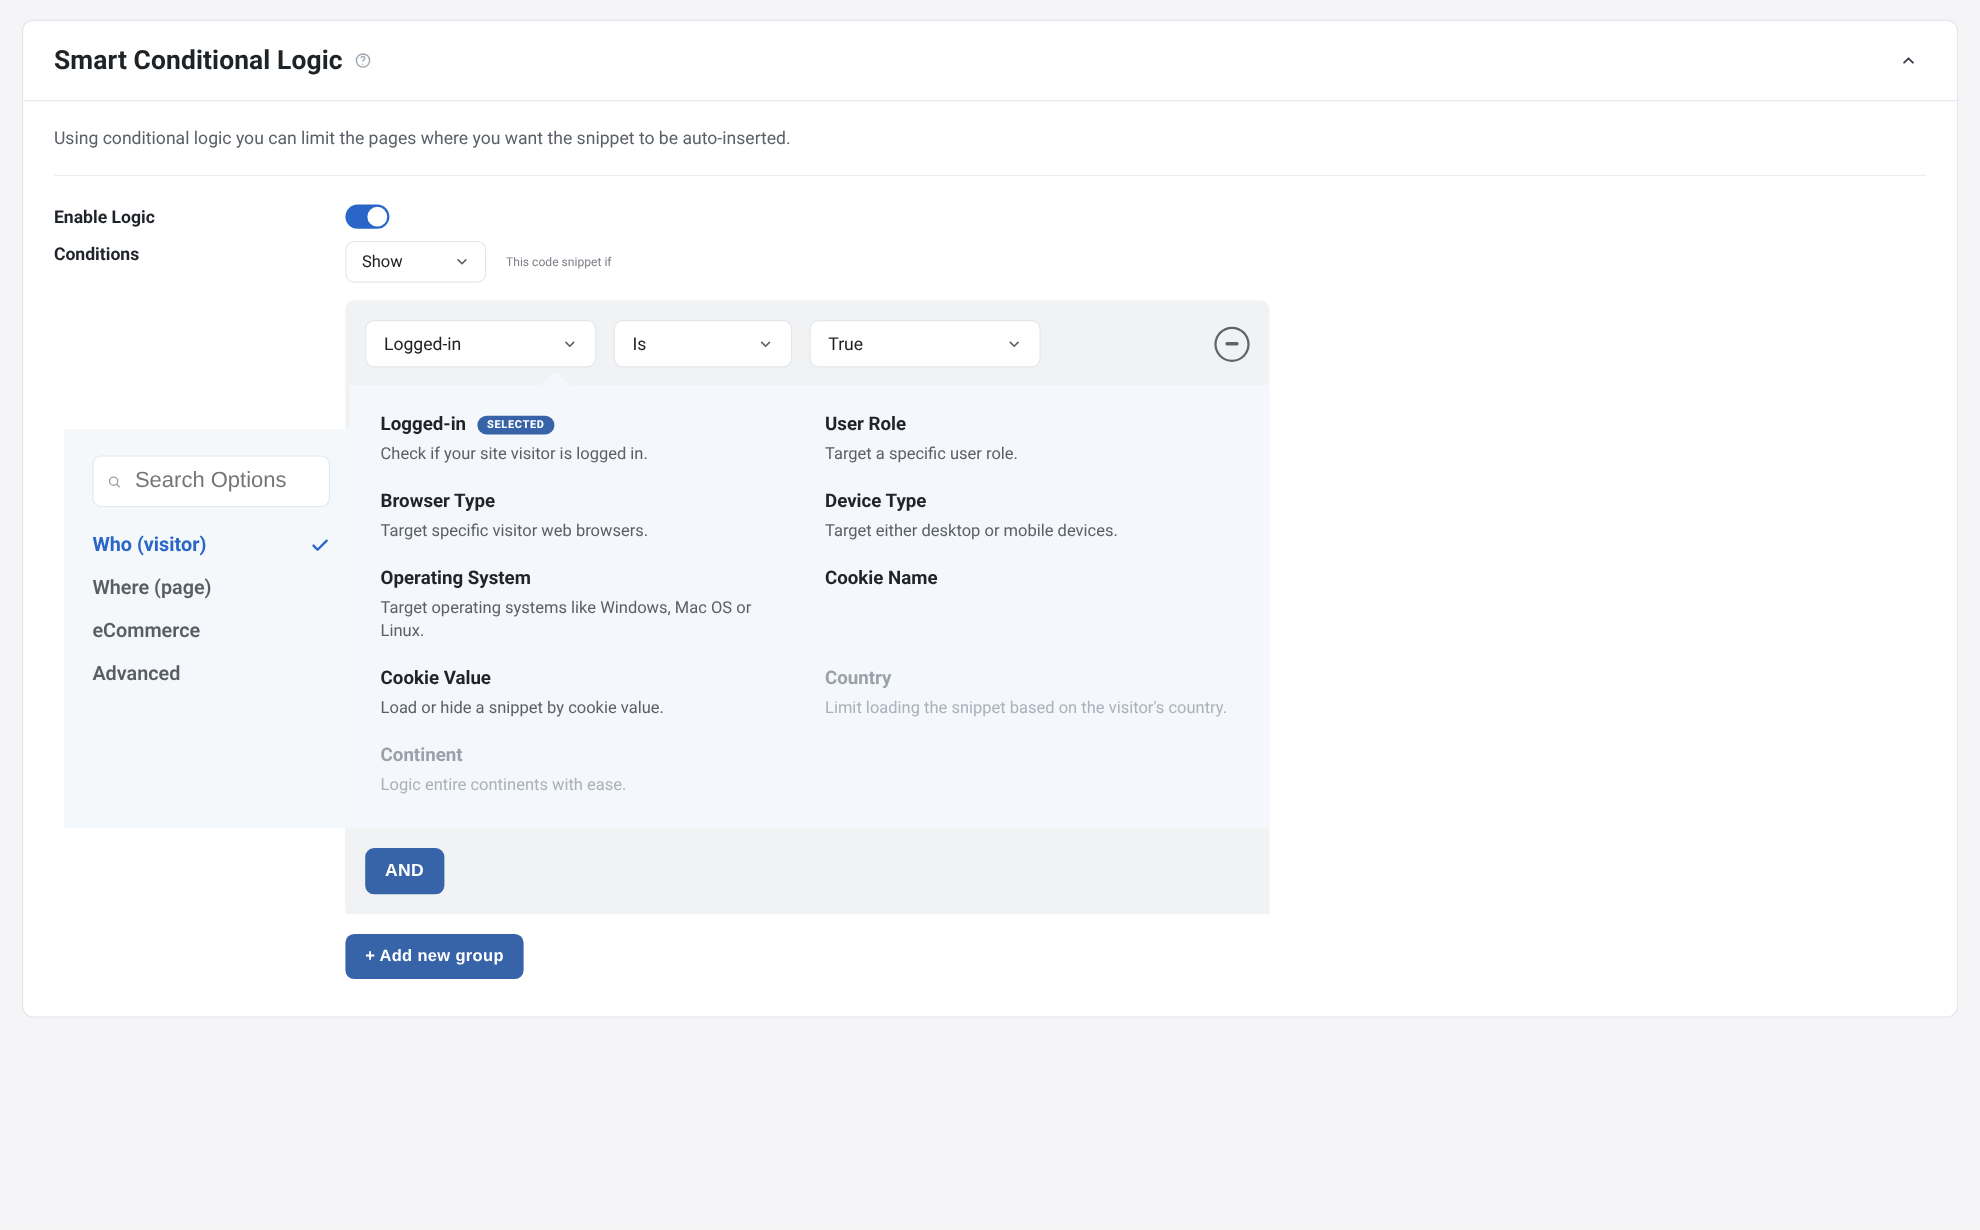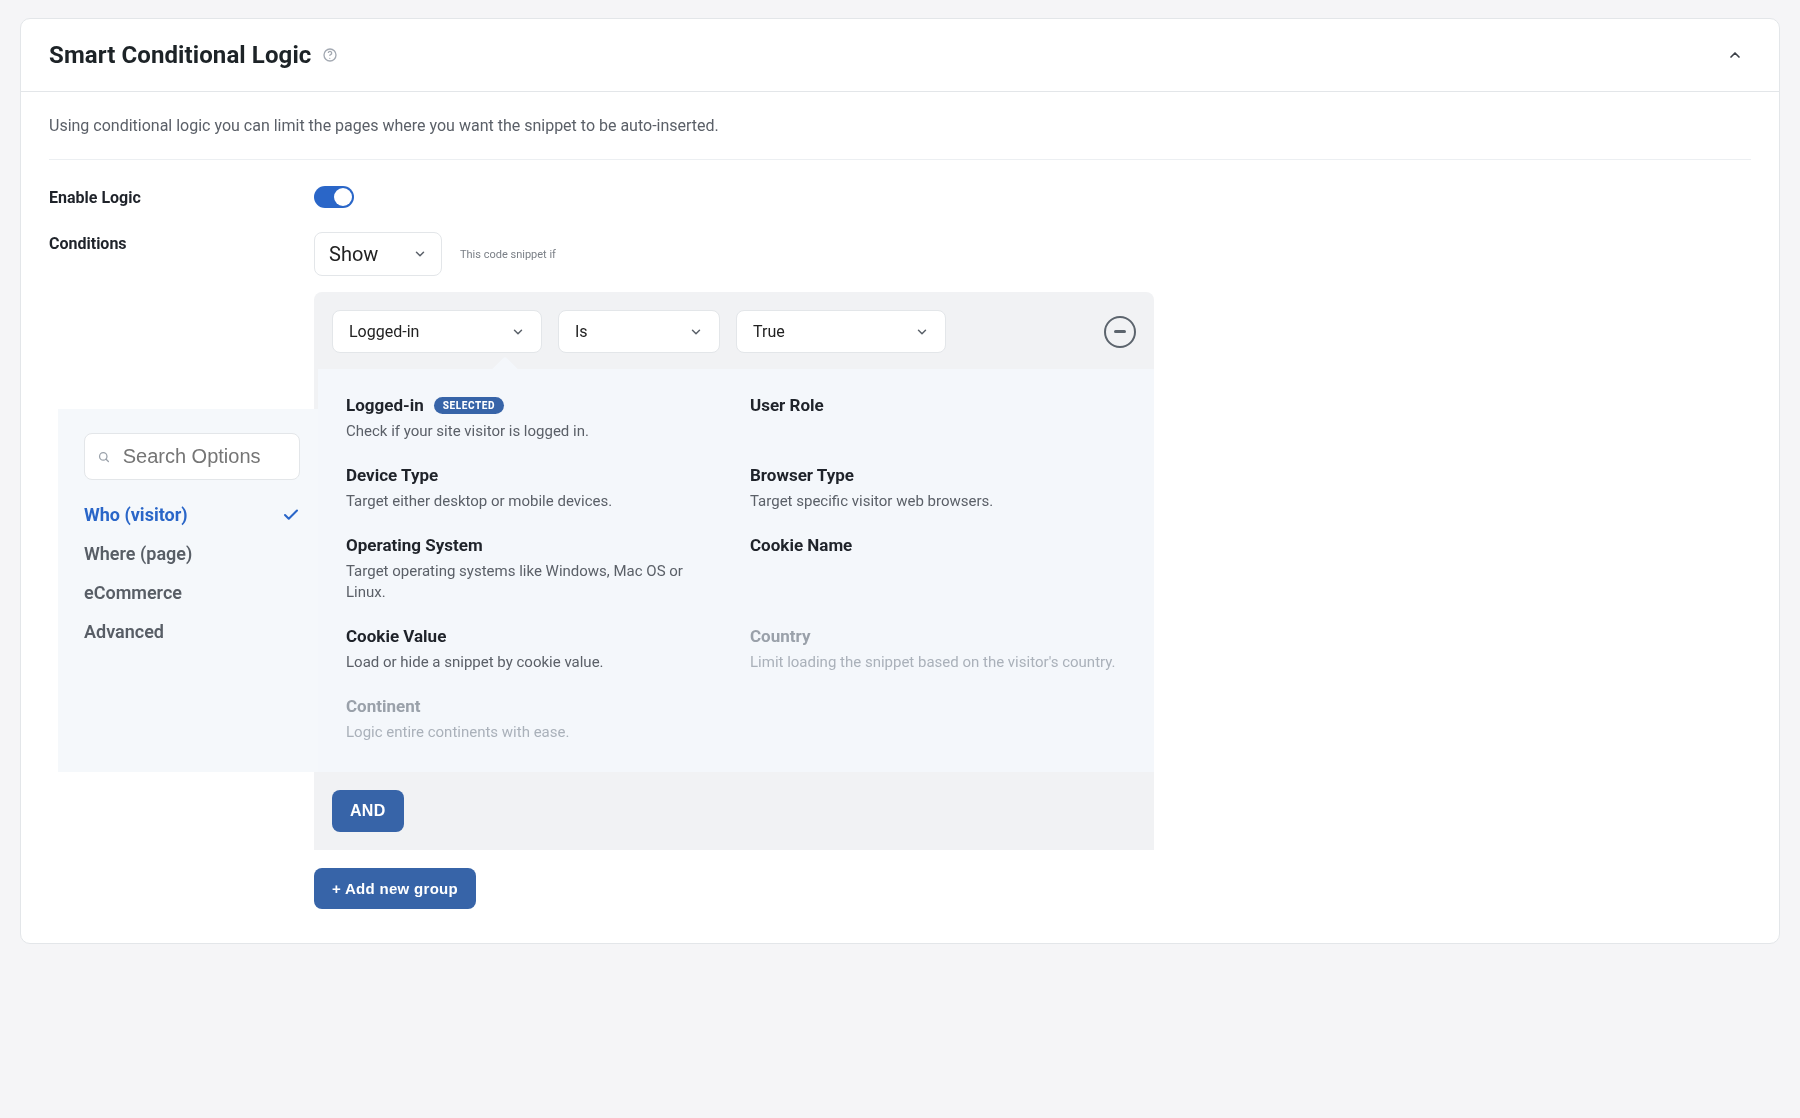--- a/index.html
+++ b/index.html
@@ -29,21 +29,21 @@
   .collapse-btn svg{width:16px;height:16px;}
   .card-body{padding:24px 28px 34px;}
   .description{font-size:16px;color:var(--muted-strong);padding-bottom:24px;border-bottom:1px solid var(--border-soft);}
   .row{display:flex;align-items:flex-start;gap:30px;margin-top:26px;}
   .row-label{width:235px;min-width:235px;font-size:16px;font-weight:700;color:#1f232a;padding-top:2px;}
   .row-body{flex:1;display:flex;align-items:center;gap:18px;}
   
   .toggle{width:40px;height:22px;border-radius:22px;background:var(--blue-ink);position:relative;flex-shrink:0;}
   .toggle .knob{position:absolute;top:2px;right:2px;width:18px;height:18px;border-radius:50%;background:#fff;}
   
-  .select{display:flex;align-items:center;justify-content:space-between;gap:10px;background:#fff;border:1px solid var(--border);border-radius:8px;padding:9px 14px;font-size:20px;color:#222;}
+  .select{display:flex;align-items:center;justify-content:space-between;gap:10px;background:#fff;border:1px solid var(--border);border-radius:8px;padding:9px 14px;font-size:15px;color:#222;}
   .select.small{width:98px;}
   .chev{width:14px;height:14px;color:#5a6069;}
   .row-desc{color:var(--muted);font-size:11px;}
   
   .group{margin-top:16px;background:var(--grey-box);border-radius:8px;position:relative;}
   .group-inner{padding:18px;}
   .cond-line{display:flex;align-items:center;gap:16px;}
   .dd{display:flex;align-items:center;justify-content:space-between;background:#fff;border:1px solid var(--border);border-radius:8px;padding:11px 16px;font-size:16px;color:#222;}
   .dd .chev{margin-left:14px;}
   .dd-wide{width:176px;}
@@ -110,21 +110,21 @@
 
       <div class="row">
         <div class="row-label">Enable Logic</div>
         <div class="row-body">
           <div class="toggle">
             <div class="knob"></div>
           </div>
         </div>
       </div>
 
-      <div class="row" style="margin-top:24px;">
+      <div class="row" style="margin-top:11px;">
         <div class="row-label">Conditions</div>
         <div class="row-body" style="flex-direction:column;align-items:stretch;gap:0;max-width:840px;">
 
           <div style="display:flex;align-items:center;gap:18px;">
             <div class="select small">
               <span>Show</span>
               <svg class="chev" viewBox="0 0 24 24" fill="none" stroke="currentColor" stroke-width="2.5" stroke-linecap="round" stroke-linejoin="round">
                   <polyline points="6 9 12 15 18 9"></polyline>
                 </svg>
             </div>
@@ -192,32 +192,33 @@
                       <div class="opt-title-row">
                         <div class="opt-title">Logged-in</div>
                         <span class="opt-badge">SELECTED</span>
                       </div>
                       <div class="opt-desc">Check if your site visitor is logged in.</div>
                     </div>
                     <div class="opt">
                       <div class="opt-title-row">
                         <div class="opt-title">User Role</div>
                       </div>
+                      <div class="opt-desc">Target a specific user role.</div>
+                    </div>
+                    <div class="opt">
+                      <div class="opt-title-row">
+                        <div class="opt-title">Browser Type</div>
+                      </div>
+                      <div class="opt-desc">Target specific visitor web browsers.</div>
                     </div>
                     <div class="opt">
                       <div class="opt-title-row">
                         <div class="opt-title">Device Type</div>
                       </div>
                       <div class="opt-desc">Target either desktop or mobile devices.</div>
-                    </div>
-                    <div class="opt">
-                      <div class="opt-title-row">
-                        <div class="opt-title">Browser Type</div>
-                      </div>
-                      <div class="opt-desc">Target specific visitor web browsers.</div>
                     </div>
                     <div class="opt">
                       <div class="opt-title-row">
                         <div class="opt-title">Operating System</div>
                       </div>
                       <div class="opt-desc">Target operating systems like Windows, Mac OS or Linux.</div>
                     </div>
                     <div class="opt">
                       <div class="opt-title-row">
                         <div class="opt-title">Cookie Name</div>

